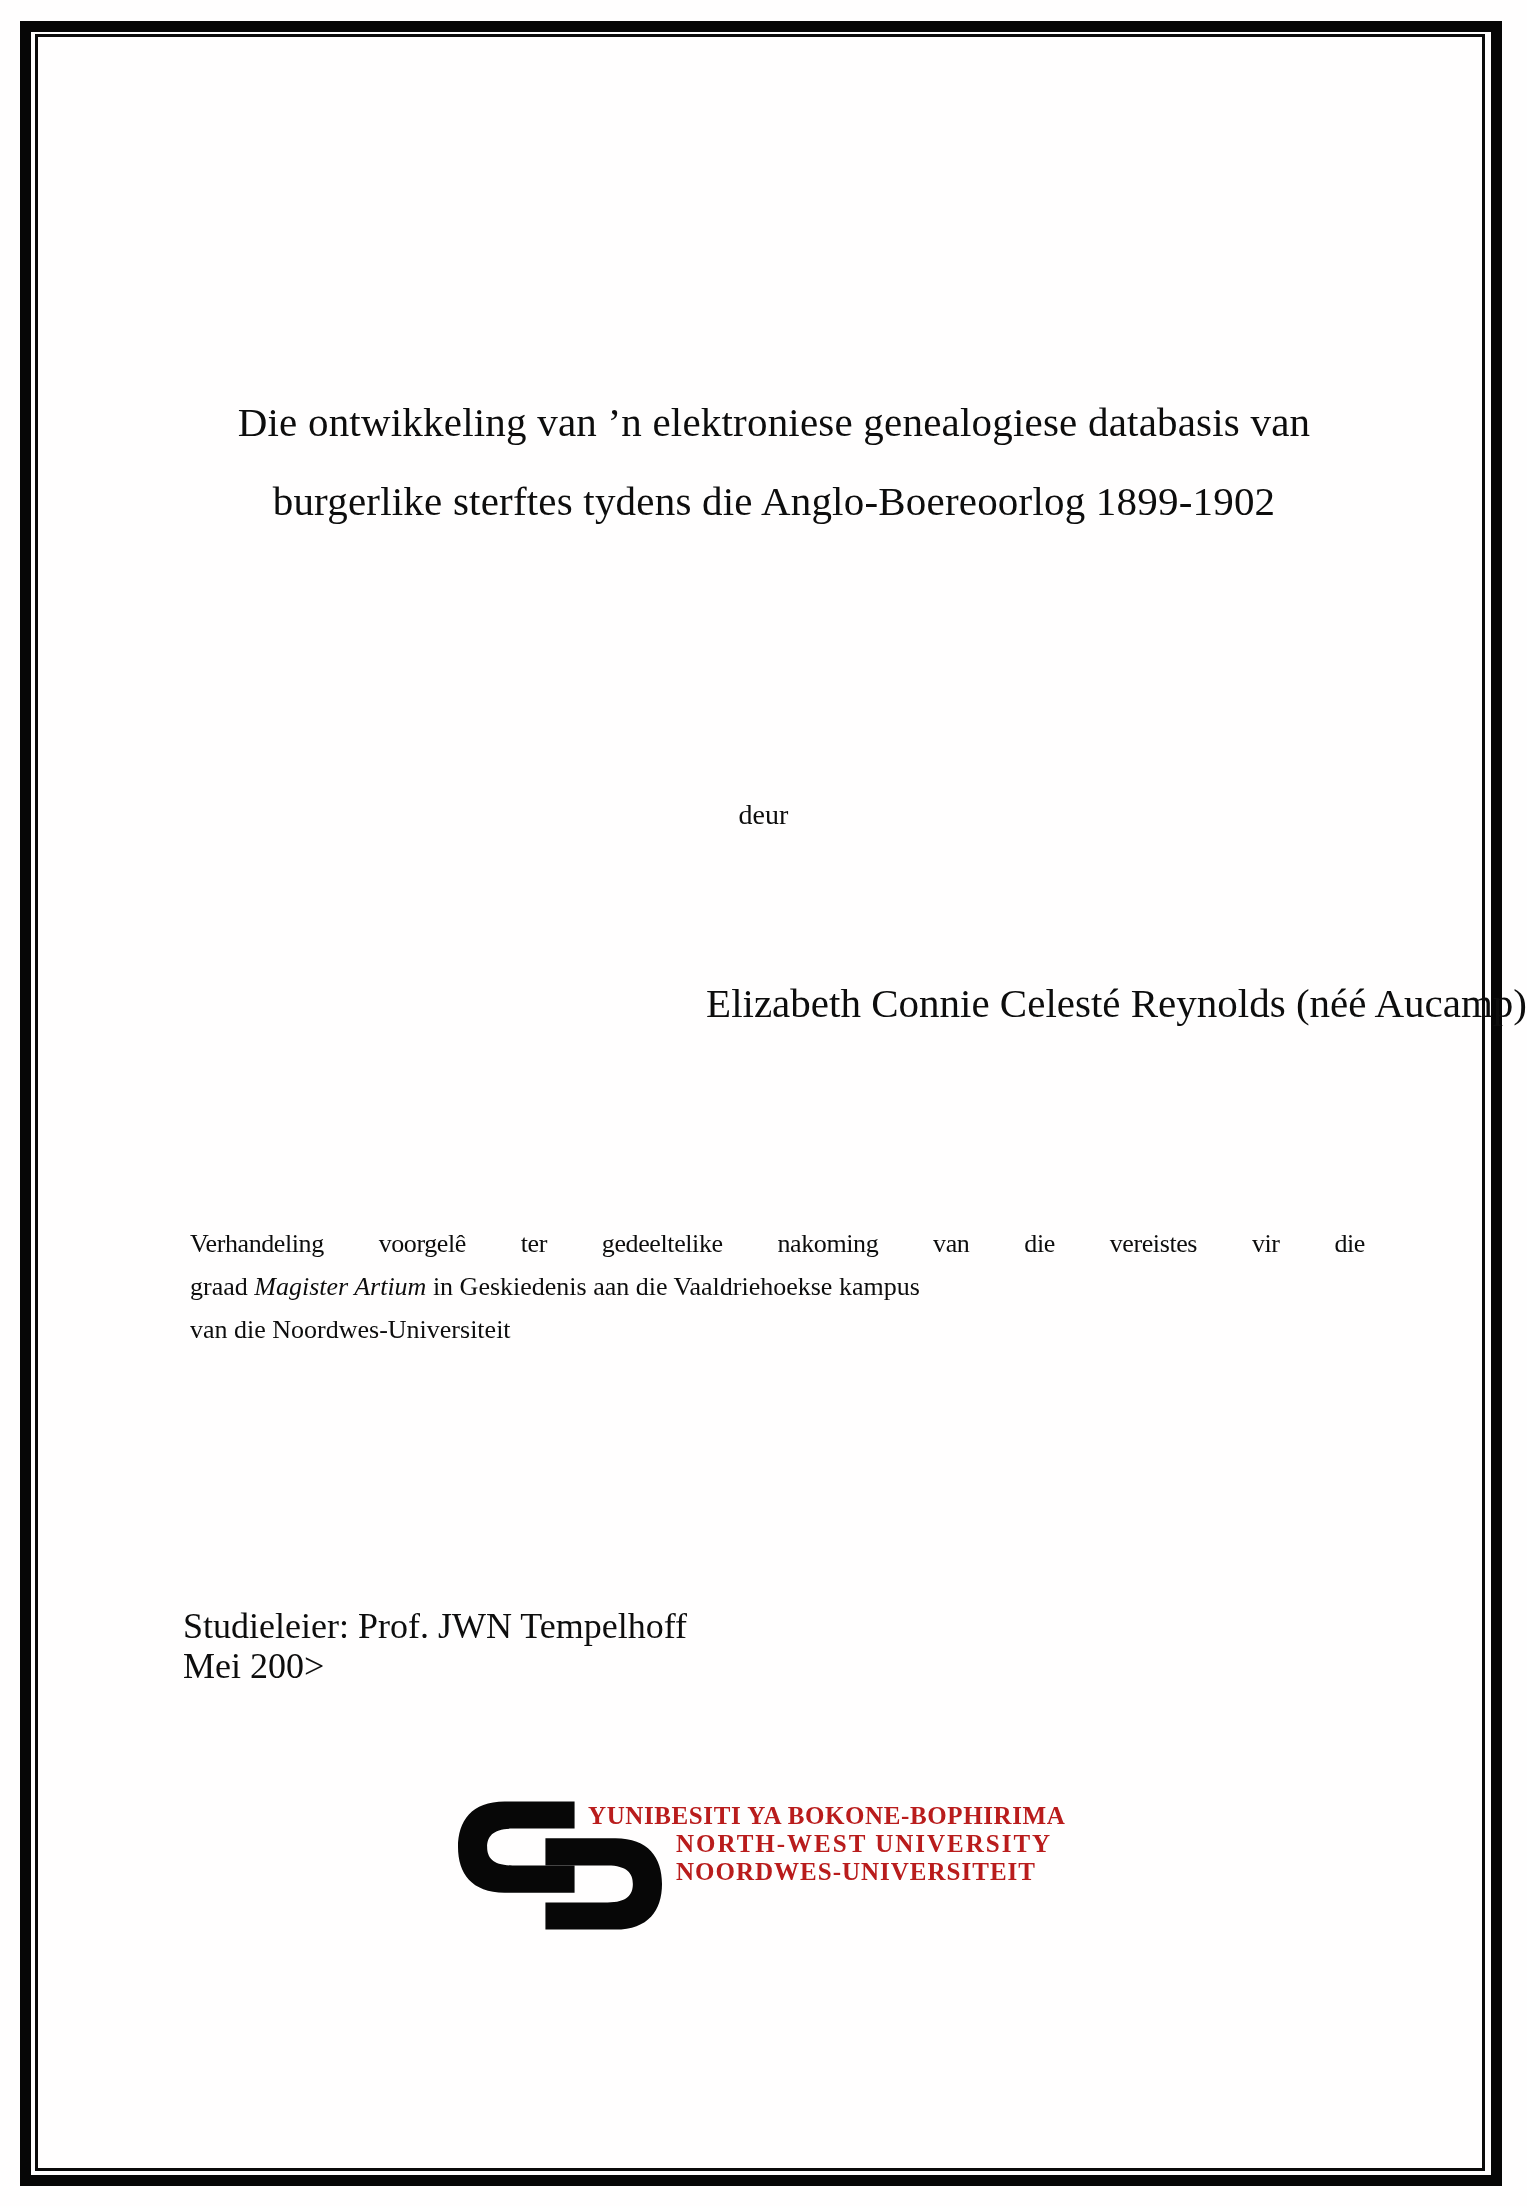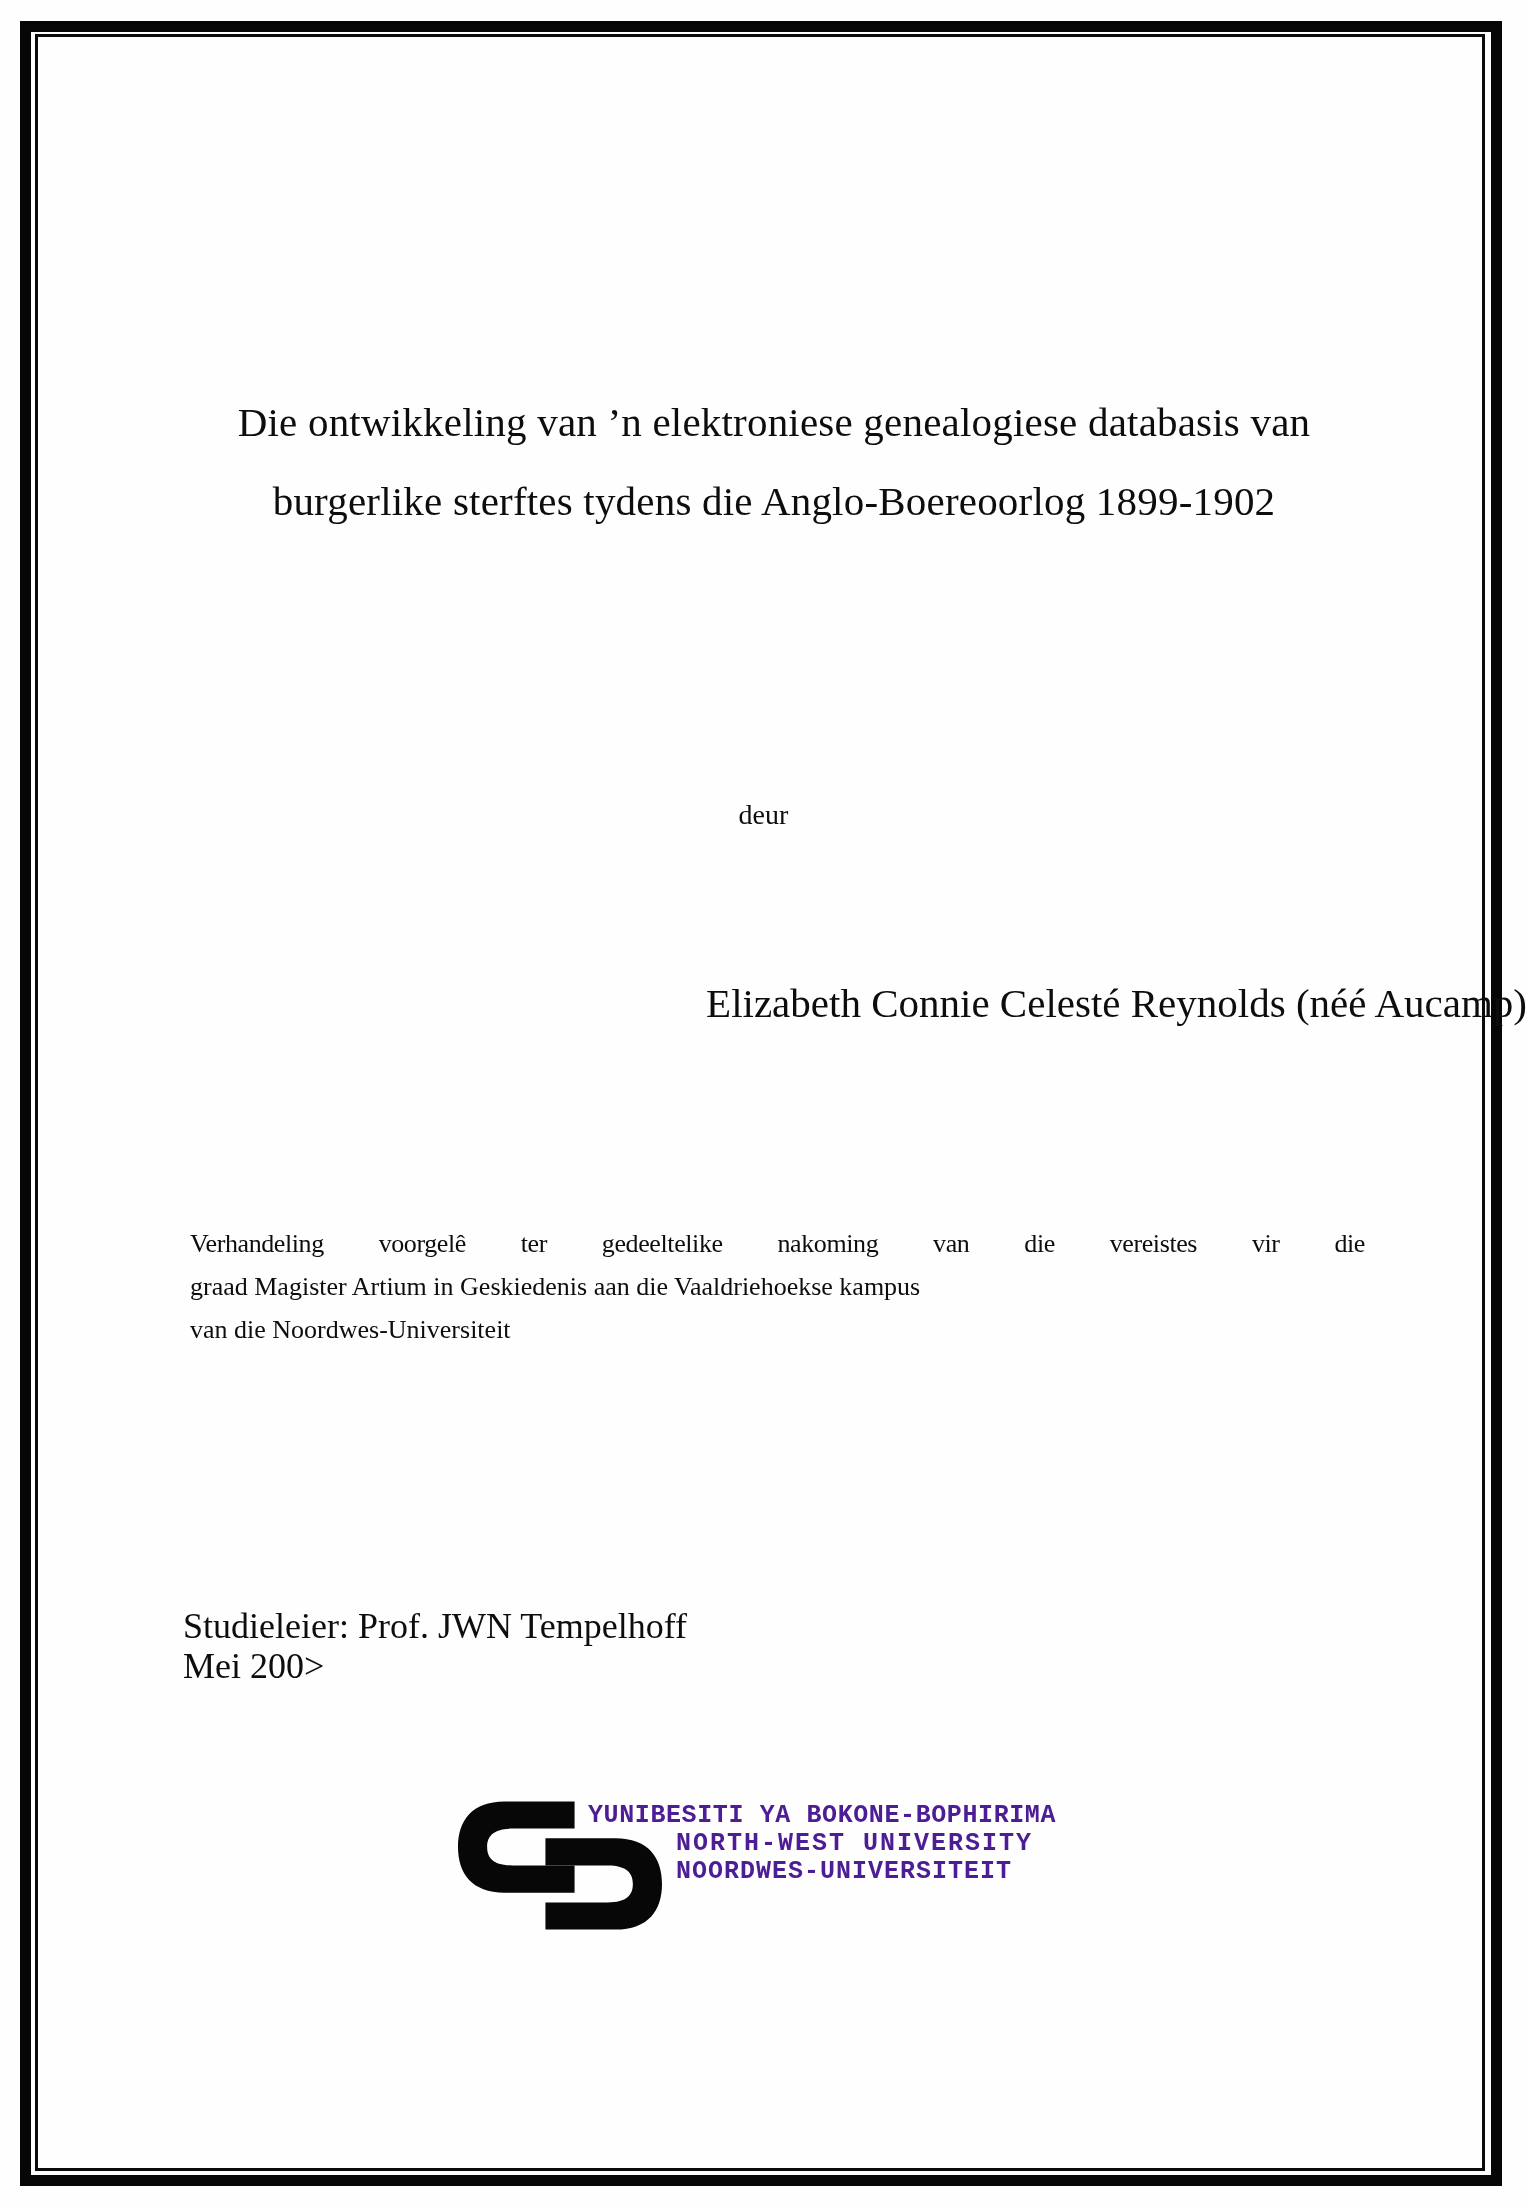--- a/index.html
+++ b/index.html
@@ -47,36 +47,36 @@
     left: 190px; top: 1222px;
     width: 1175px;
     font-size: 26px;
     line-height: 43px;
   }
   .decl-line1 {
     text-align: justify;
     text-align-last: justify;
     letter-spacing: -0.4px;
   }
-  .italic { }
+  .italic { font-style: italic; }
   .supervisor {
     left: 183px; top: 1606px;
     font-size: 36px;
     line-height: 40px;
   }
   .logo-mark {
     left: 458px; top: 1799px;
     width: 204px; height: 133px;
   }
   .logo-text {
-    font-family: Liberation Mono, monospace;
+    font-family: Liberation Serif, serif;
     font-weight: bold;
     font-size: 25px;
     line-height: 29px;
-    color: #4c1d95;
+    color: #b91c1c;
     white-space: nowrap;
   }
   .logo-line1 { left: 588px; top: 1801px; letter-spacing: 0.6px; }
   .logo-line2 { left: 676px; top: 1829px; letter-spacing: 2px; }
   .logo-line3 { left: 676px; top: 1857px; letter-spacing: 1px; }
 </style>
 </head>
 <body>
 
 <div class="page">

